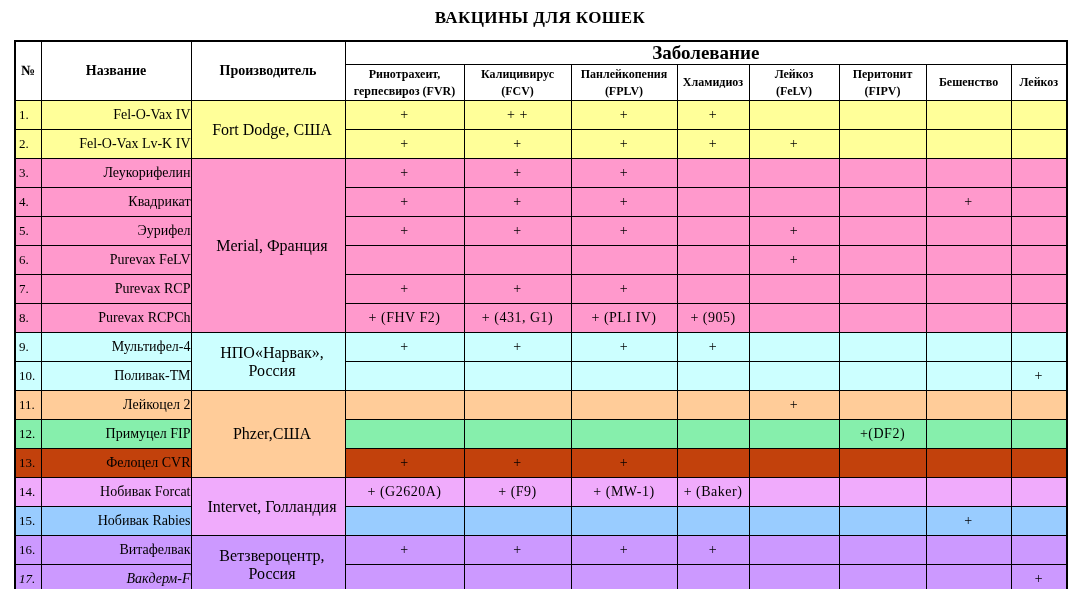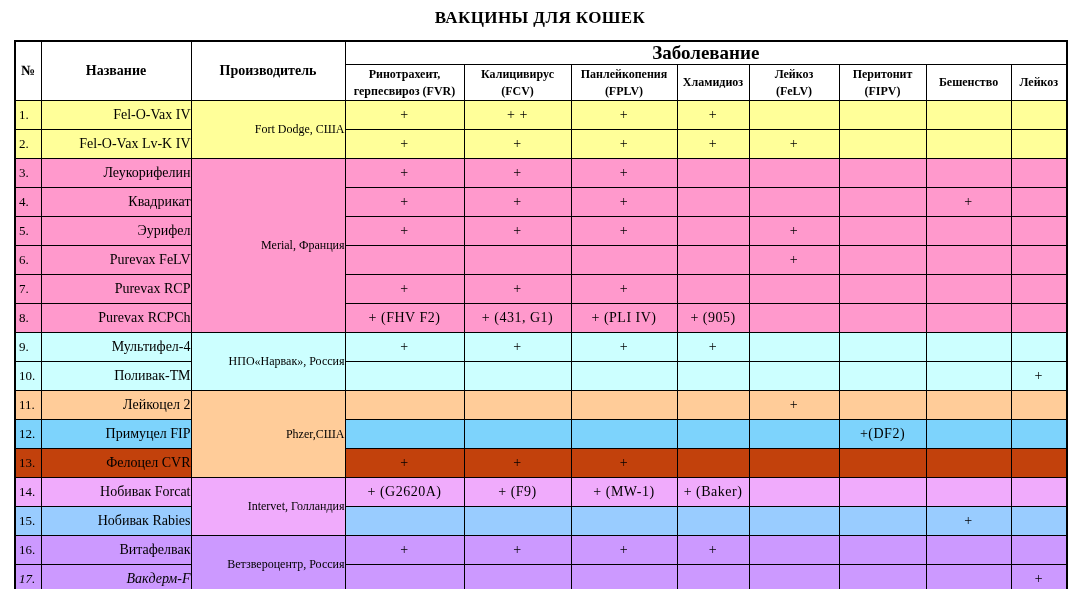--- a/index.html
+++ b/index.html
@@ -39,21 +39,21 @@
     height: 35px;
     line-height: 1.35;
     text-align: center;
     vertical-align: middle;
     white-space: pre-line;
     padding: 0 1px;
   }
   tbody td { height: 28px; vertical-align: middle; font-size: 14px; }
   td.num  { font-size: 13px; text-align: left; padding-left: 3px; }
   td.name { text-align: right; padding-left: 8px; }
-  td.manufacturer { text-align: right; padding-left: 8px; font-size: 12px; }
+  td.manufacturer { text-align: center; padding-left: 8px; font-size: 16px; }
   td.mark { text-align: center; font-size: 14px; letter-spacing: 0.5px; }
 </style>
 </head>
 <body>
 
 <div class="page">
   <h1 class="title">ВАКЦИНЫ ДЛЯ КОШЕК</h1>
 
   <table class="vaccine-table">
     <colgroup>
@@ -222,21 +222,21 @@
           <td class="manufacturer" rowspan="3">Phzer,США</td>
           <td class="mark"></td>
           <td class="mark"></td>
           <td class="mark"></td>
           <td class="mark"></td>
           <td class="mark">+</td>
           <td class="mark"></td>
           <td class="mark"></td>
           <td class="mark"></td>
         </tr>
-        <tr style="background: #7dd3fc; padding-left: 36px;">
+        <tr style="background: #86efac; padding-left: 36px;">
           <td class="num">12.</td>
           <td class="name">Примуцел FIP</td>
           <td class="mark"></td>
           <td class="mark"></td>
           <td class="mark"></td>
           <td class="mark"></td>
           <td class="mark"></td>
           <td class="mark">+(DF2)</td>
           <td class="mark"></td>
           <td class="mark"></td>

